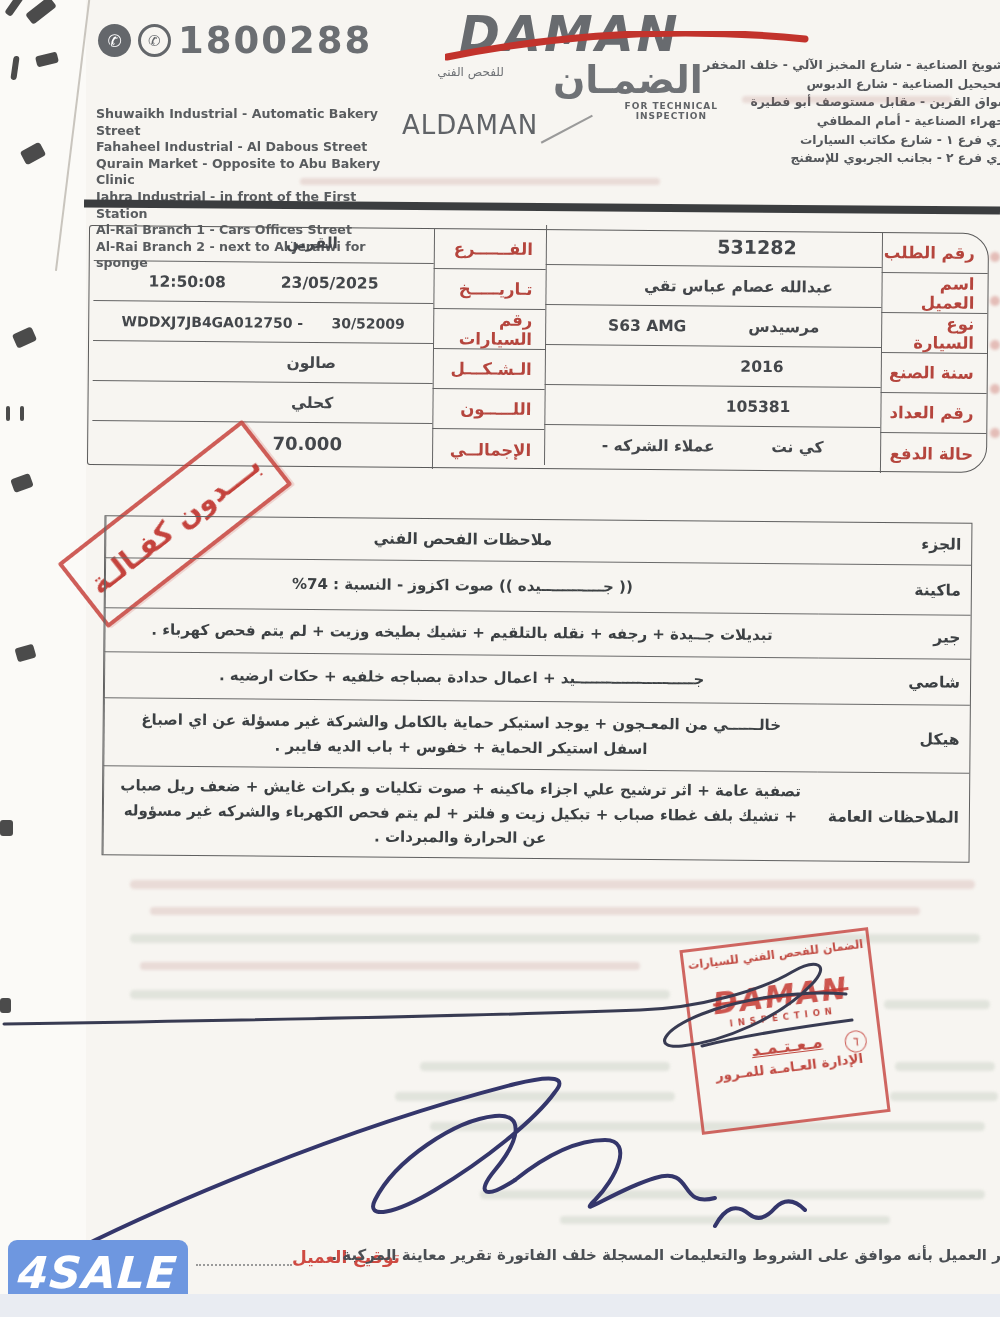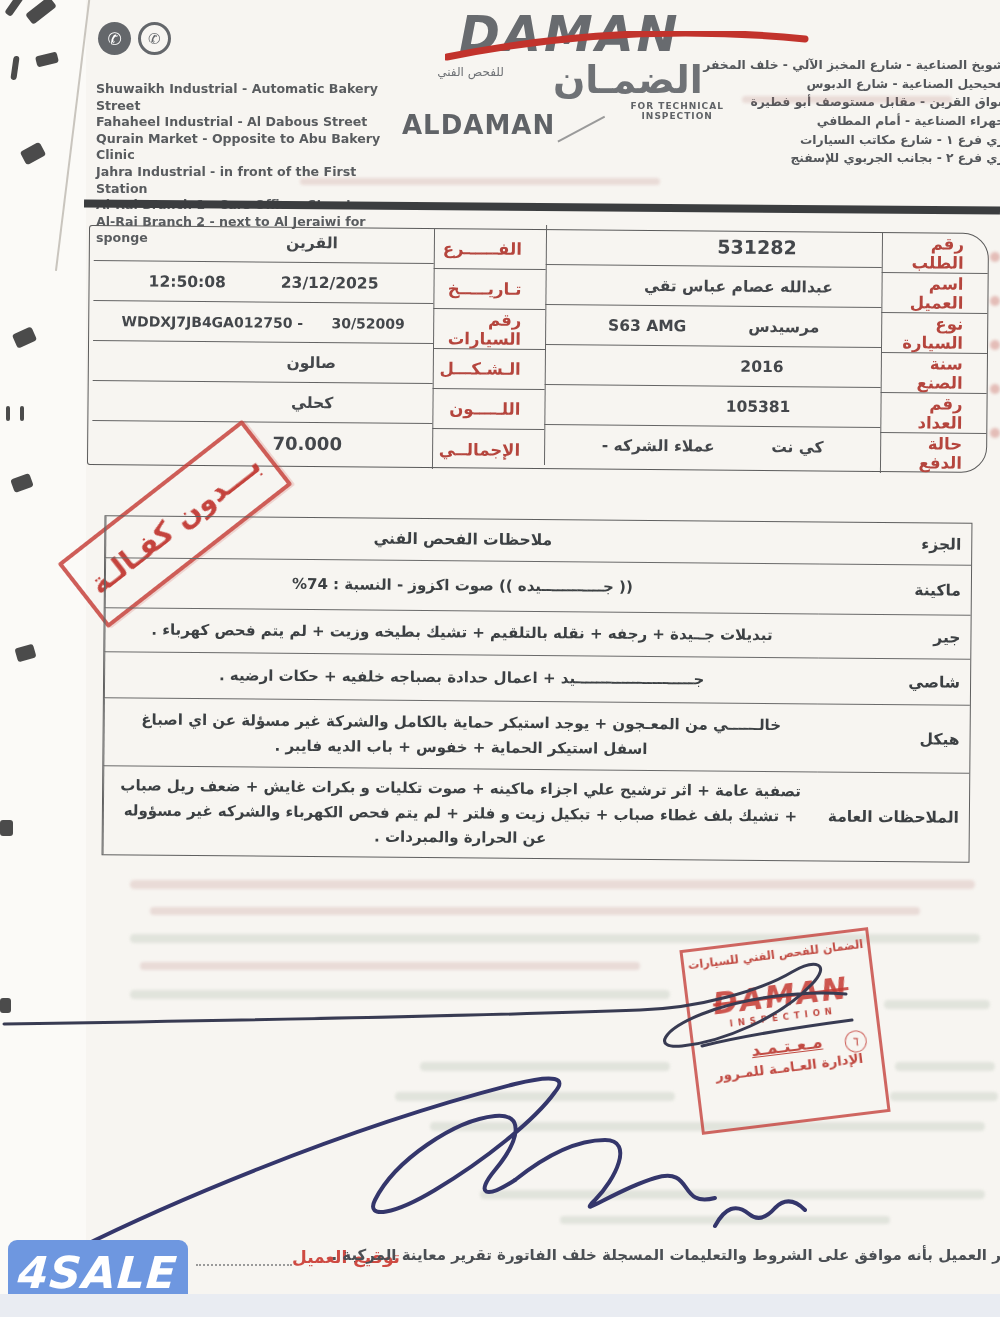--- a/index.html
+++ b/index.html
@@ -9,43 +9,43 @@
   
   .edge-strip{left:0;top:0;width:86px;height:1317px;background:#fbfaf7;}
   .blob{position:absolute;background:#4b4b4b;border-radius:3px;}
   .edge-line{position:absolute;background:#c9c5be;width:2px;}
   
   .phone-row{left:98px;top:22px;display:flex;align-items:center;gap:7px;}
   .picon{width:33px;height:33px;border-radius:50%;display:flex;align-items:center;justify-content:center;
          color:#fff;background:#64676b;font-size:17px;}
   .picon.outline{background:#f7f5f1;color:#64676b;border:3px solid #64676b;font-size:15px;}
   .phone-num{font-size:37px;font-weight:800;color:#6b6e72;letter-spacing:2px;line-height:1;}
-  .branches-en{left:96px;top:81px;width:300px;font-size:12.6px;font-weight:700;color:#595c5f;line-height:1.32;}
+  .branches-en{left:96px;top:106px;width:300px;font-size:12.6px;font-weight:700;color:#595c5f;line-height:1.32;}
   .branches-ar{right:-14px;top:56px;width:272px;direction:rtl;text-align:right;font-size:12.3px;font-weight:700;
                color:#54575b;line-height:1.52;white-space:nowrap;}
   .logo{left:402px;top:10px;width:336px;text-align:center;}
   .brand-wrap{position:relative;display:inline-block;}
   .brand{font-size:49px;font-weight:900;font-style:italic;color:#686b6f;letter-spacing:3px;line-height:1;}
   .swoosh{position:absolute;left:-14px;bottom:-2px;width:364px;height:30px;pointer-events:none;}
   .ar-row{direction:rtl;display:flex;justify-content:center;align-items:flex-start;gap:8px;margin-top:2px;}
   .ar-big{font-size:38px;font-weight:700;color:#6f7276;line-height:1;margin-left:41px;}
   .ar-small{font-size:12px;font-weight:400;color:#6f7276;margin-top:4px;}
   .latin-row{display:flex;justify-content:center;align-items:flex-end;gap:4px;margin-top:2px;}
-  .latin-name{font-size:26px;font-weight:700;color:#606367;letter-spacing:1px;line-height:1;}
+  .latin-name{font-size:26px;font-weight:400;color:#606367;letter-spacing:1px;line-height:1;}
   .slash{width:74px;height:2px;background:#9a9a9a;transform:rotate(-28deg) translateY(-9px);}
   .latin-sub{font-size:9px;font-weight:700;color:#606367;letter-spacing:1px;margin-bottom:17px;}
   .report-title{margin-top:9px;font-size:21px;font-weight:700;color:#d15450;}
   .divider{left:84px;top:203px;width:916px;height:8px;background:#3b3d3f;transform:rotate(.45deg);}
   
   .t1{left:88px;top:229px;width:900px;height:240px;direction:rtl;transform:rotate(.5deg);
       border:1.5px solid #5a5a5a;border-radius:3px 26px 26px 3px;display:grid;
       grid-template-columns:106px 336px 112px 340px;grid-auto-rows:40px;background:rgba(255,255,255,.0);}
   .t1 > div{border-bottom:1.2px solid #646464;display:flex;align-items:center;}
   .t1 > div.lastrow{border-bottom:none;}
-  .t1 .lab{color:#b5453d;font-weight:700;font-size:16.5px;padding-right:24px;border-left:1.2px solid #646464;}
+  .t1 .lab{color:#b5453d;font-weight:700;font-size:16.5px;padding-right:13px;border-left:1.2px solid #646464;}
   .t1 .val{direction:ltr;justify-content:space-evenly;font-weight:700;font-size:15.5px;color:#44474b;
            transform:translateY(-5px);}
   .t1 .val.mid{border-left:1.2px solid #646464;}
   
   .t2{left:103px;top:519px;width:868px;direction:rtl;transform:rotate(.5deg);border:1.3px solid #5f5f5f;
       display:grid;grid-template-columns:152px 1fr;}
   .t2 > div{border-bottom:1px solid #6a6a6a;display:flex;align-items:center;color:#3c4043;}
   .t2 > div.lastrow{border-bottom:none;}
   .t2 .part{font-weight:700;font-size:15.5px;padding-right:10px;}
   .t2 .note{border-left:1px solid #6a6a6a;justify-content:center;text-align:center;font-weight:700;
@@ -97,20 +97,21 @@
   <div class="blob" style="left:6px;top:406px;width:4px;height:15px;"></div>
   <div class="blob" style="left:20px;top:406px;width:4px;height:15px;"></div>
   <div class="blob" style="left:12px;top:476px;width:20px;height:14px;transform:rotate(-20deg);"></div>
   <div class="blob" style="left:16px;top:646px;width:19px;height:14px;transform:rotate(-16deg);"></div>
   <div class="blob" style="left:0px;top:820px;width:13px;height:16px;"></div>
   <div class="blob" style="left:0px;top:998px;width:11px;height:15px;"></div>
 
   <div class="abs phone-row">
     <div class="picon">✆</div>
     <div class="picon outline">✆</div>
+    <div class="phone-num">1800288</div>
   </div>
 
   <div class="abs branches-en">
     <div>Shuwaikh Industrial - Automatic Bakery Street</div>
     <div>Fahaheel Industrial - Al Dabous Street</div>
     <div>Qurain Market - Opposite to Abu Bakery Clinic</div>
     <div>Jahra Industrial - in front of the First Station</div>
     <div>Al-Rai Branch 1 - Cars Offices Street</div>
     <div>Al-Rai Branch 2 - next to Al Jeraiwi for sponge</div>
   </div>
@@ -157,21 +158,21 @@
       </div>
 
     <div class="lab">اسم العميل</div>
     <div class="val mid">
         <span></span>
         <span>عبدالله عصام عباس تقي</span>
       </div>
     <div class="lab">تـاريـــــخ</div>
     <div class="val">
         <span>12:50:08</span>
-        <span>23/12/2025</span>
+        <span>23/05/2025</span>
       </div>
 
     <div class="lab">نوع السيارة</div>
     <div class="val mid">
         <span>S63 AMG</span>
         <span>مرسيدس</span>
       </div>
     <div class="lab">رقم السيارات</div>
     <div class="val" style="font-size:14px">
         <span>WDDXJ7JB4GA012750 -</span>

